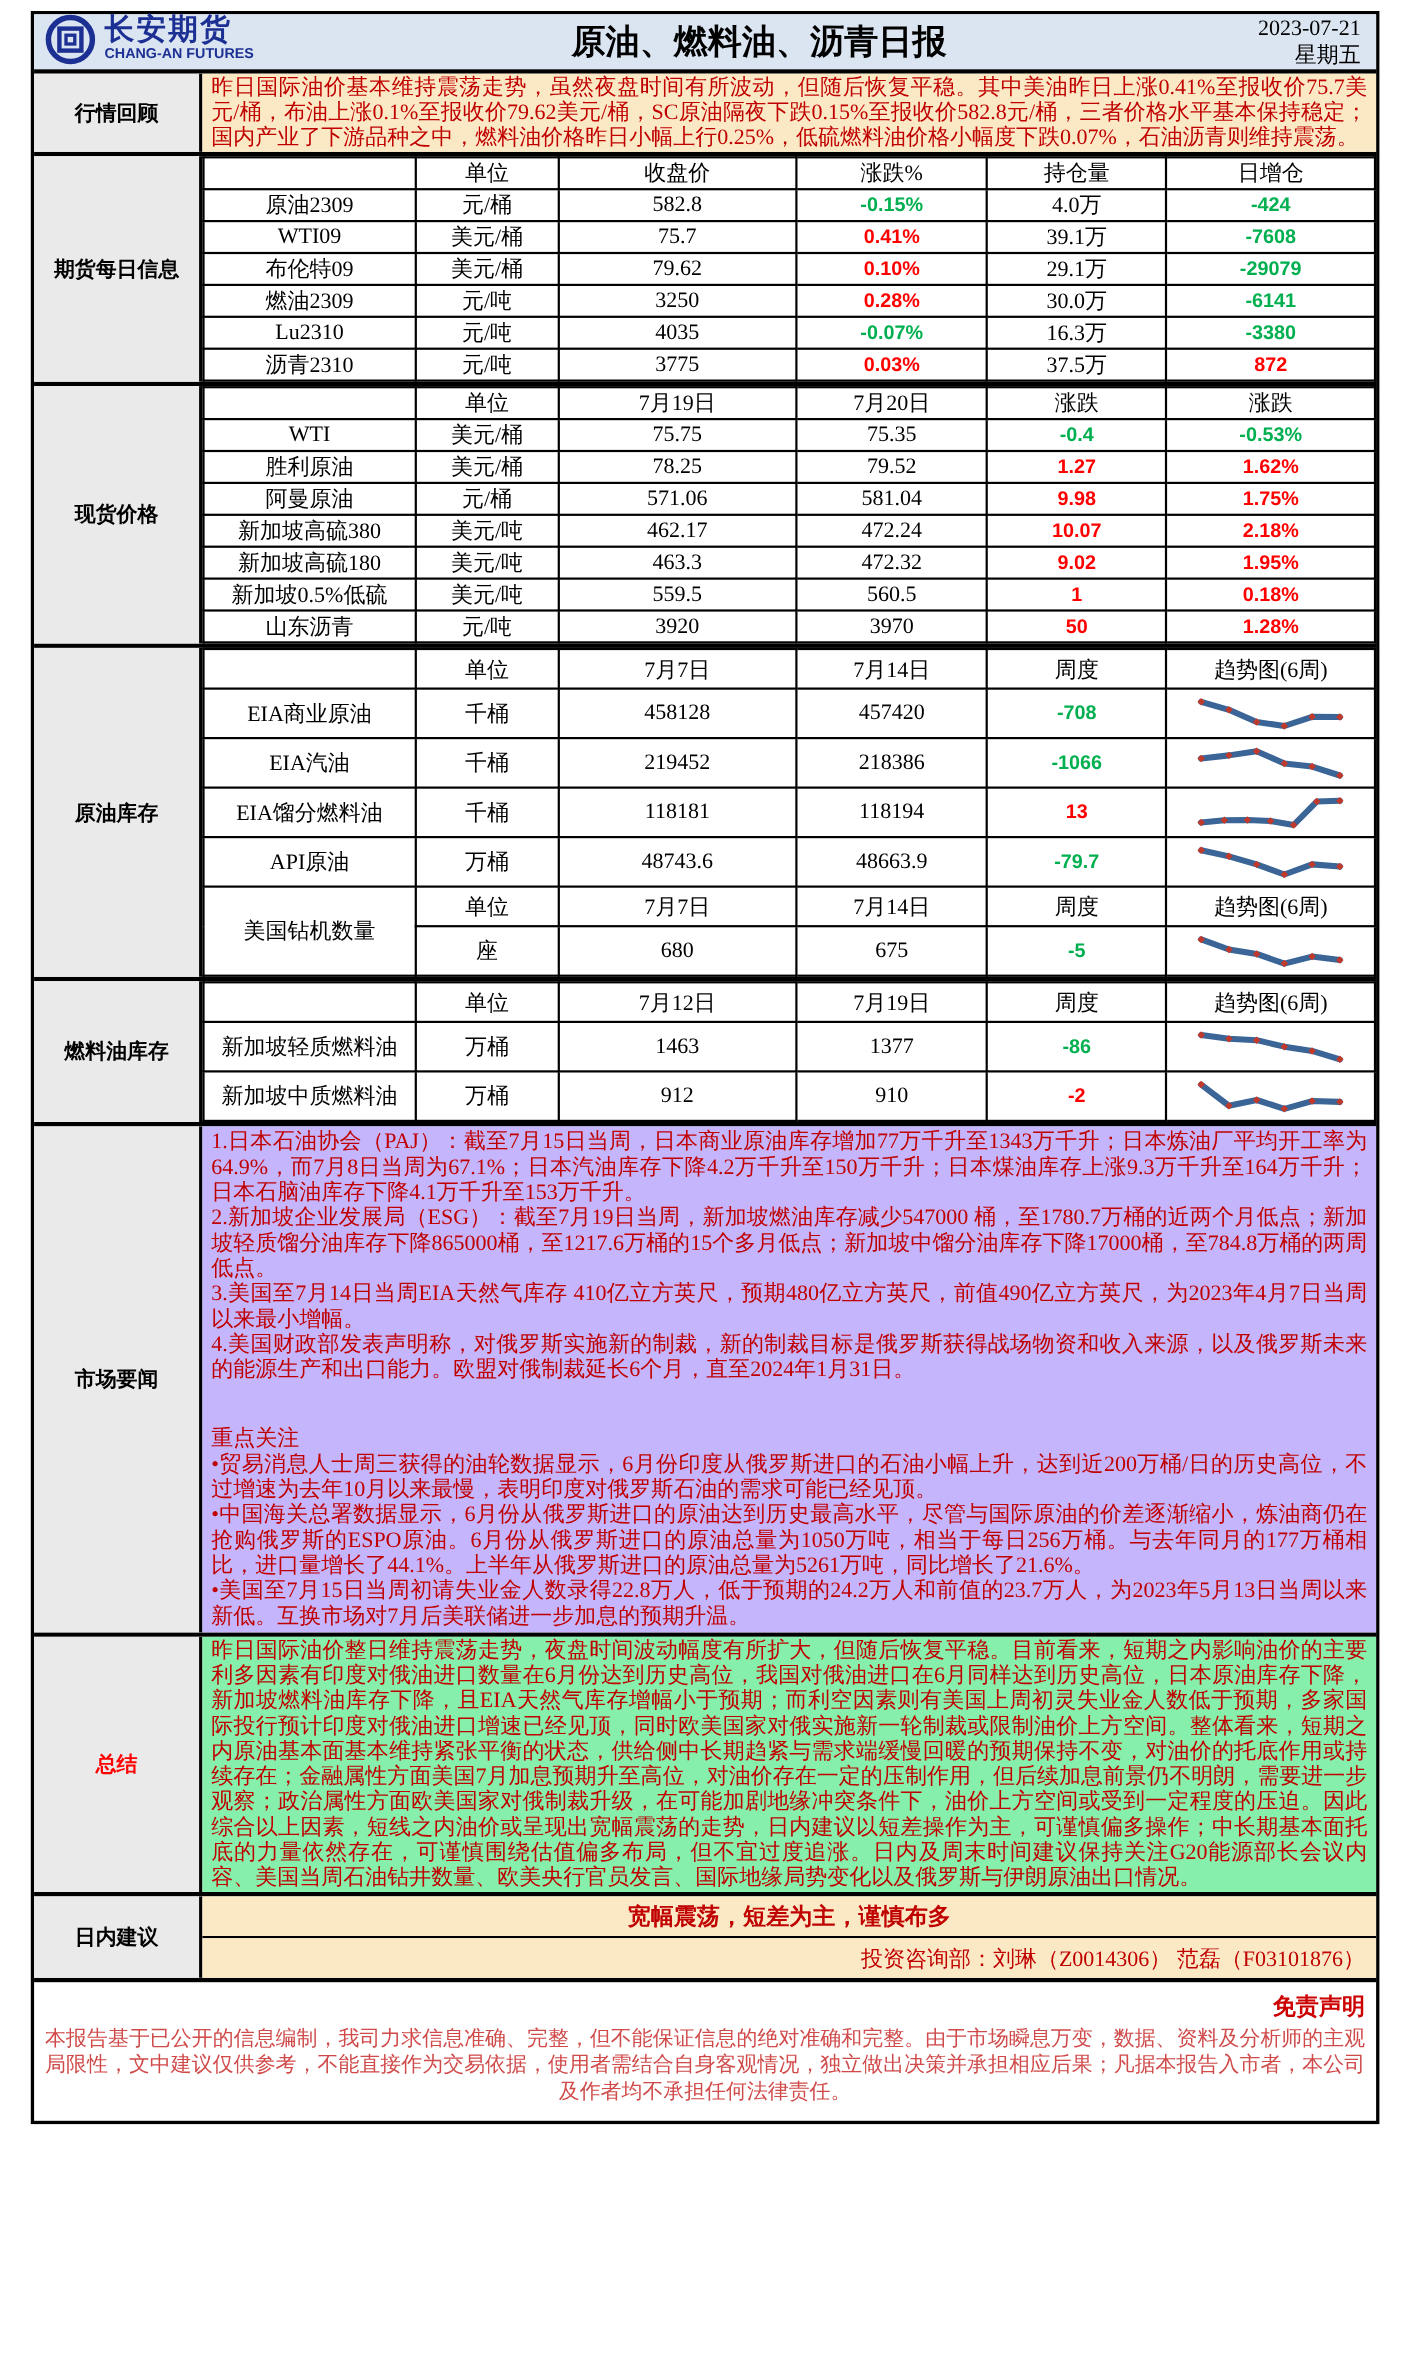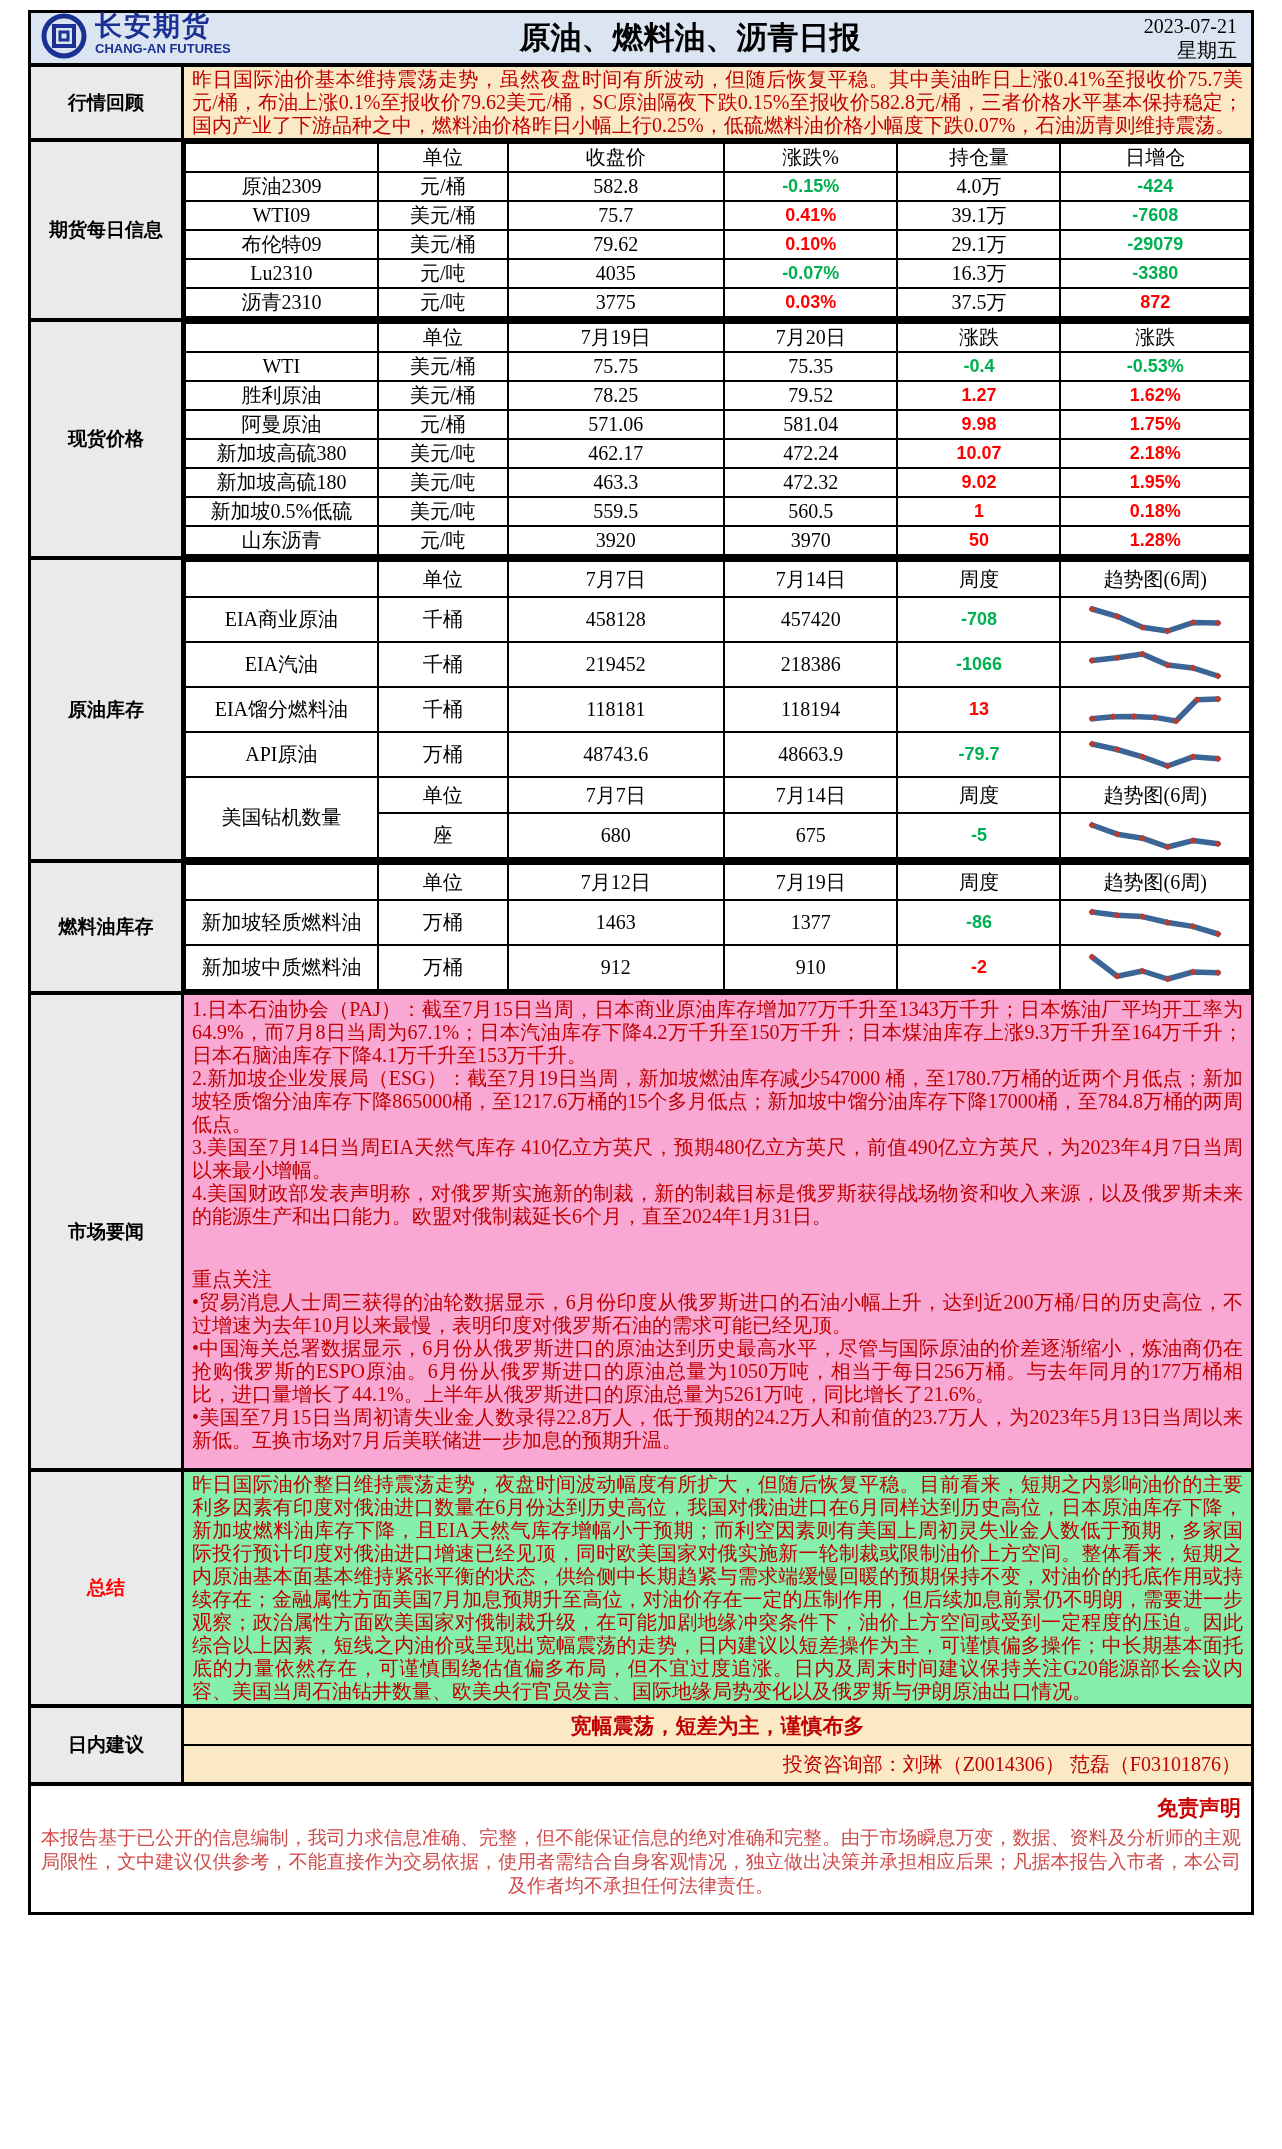--- a/index.html
+++ b/index.html
@@ -28,21 +28,21 @@
   .t-spot td,.t-spot th{height:27px;}
   .t-inv th{height:34px;}
   .t-inv td{height:41px;}
   col.c1{width:18.1%}col.c2{width:12.2%}col.c3{width:20.3%}col.c4{width:16.3%}col.c5{width:15.3%}col.c6{width:17.8%}
   .num-sans{font-family:"Liberation Sans",sans-serif;font-weight:bold;font-size:18px;}
   .up{color:#ff0000;}
   .down{color:#00b050;}
   .spark-cell{padding:1px;}
   svg.spark{width:150px;height:36px;display:block;margin:0 auto;}
   
-  .news{background:#f9a8d4;padding:3px 8px 16px 8px;}
+  .news{background:#c4b5fd;padding:3px 8px 3px 8px;}
   .news p{margin:0;color:#c00000;font-size:20px;line-height:23px;text-align:justify;}
   .news p.gap{margin-top:40px;}
   
   .summary{background:#86efac;}
   .summary .para{color:#c00000;}
   
   .adv-main{background:#fbe9c5;border-bottom:2px solid #000;height:36px;display:flex;align-items:center;justify-content:center;color:#c00000;font-weight:bold;font-size:21px;}
   .adv-sub{background:#fbe9c5;height:36px;display:flex;align-items:center;justify-content:flex-end;padding-right:10px;color:#c00000;font-size:20px;}
   
   .disc{padding:6px 10px 14px 10px;}
@@ -121,20 +121,28 @@
             </tr>
         <tr>
               <td>布伦特09</td>
               <td>美元/桶</td>
               <td>79.62</td>
               <td class="num-sans up">0.10%</td>
               <td>29.1万</td>
               <td class="num-sans down">-29079</td>
             </tr>
         <tr>
+              <td>燃油2309</td>
+              <td>元/吨</td>
+              <td>3250</td>
+              <td class="num-sans up">0.28%</td>
+              <td>30.0万</td>
+              <td class="num-sans down">-6141</td>
+            </tr>
+        <tr>
               <td>Lu2310</td>
               <td>元/吨</td>
               <td>4035</td>
               <td class="num-sans down">-0.07%</td>
               <td>16.3万</td>
               <td class="num-sans down">-3380</td>
             </tr>
         <tr>
               <td>沥青2310</td>
               <td>元/吨</td>

